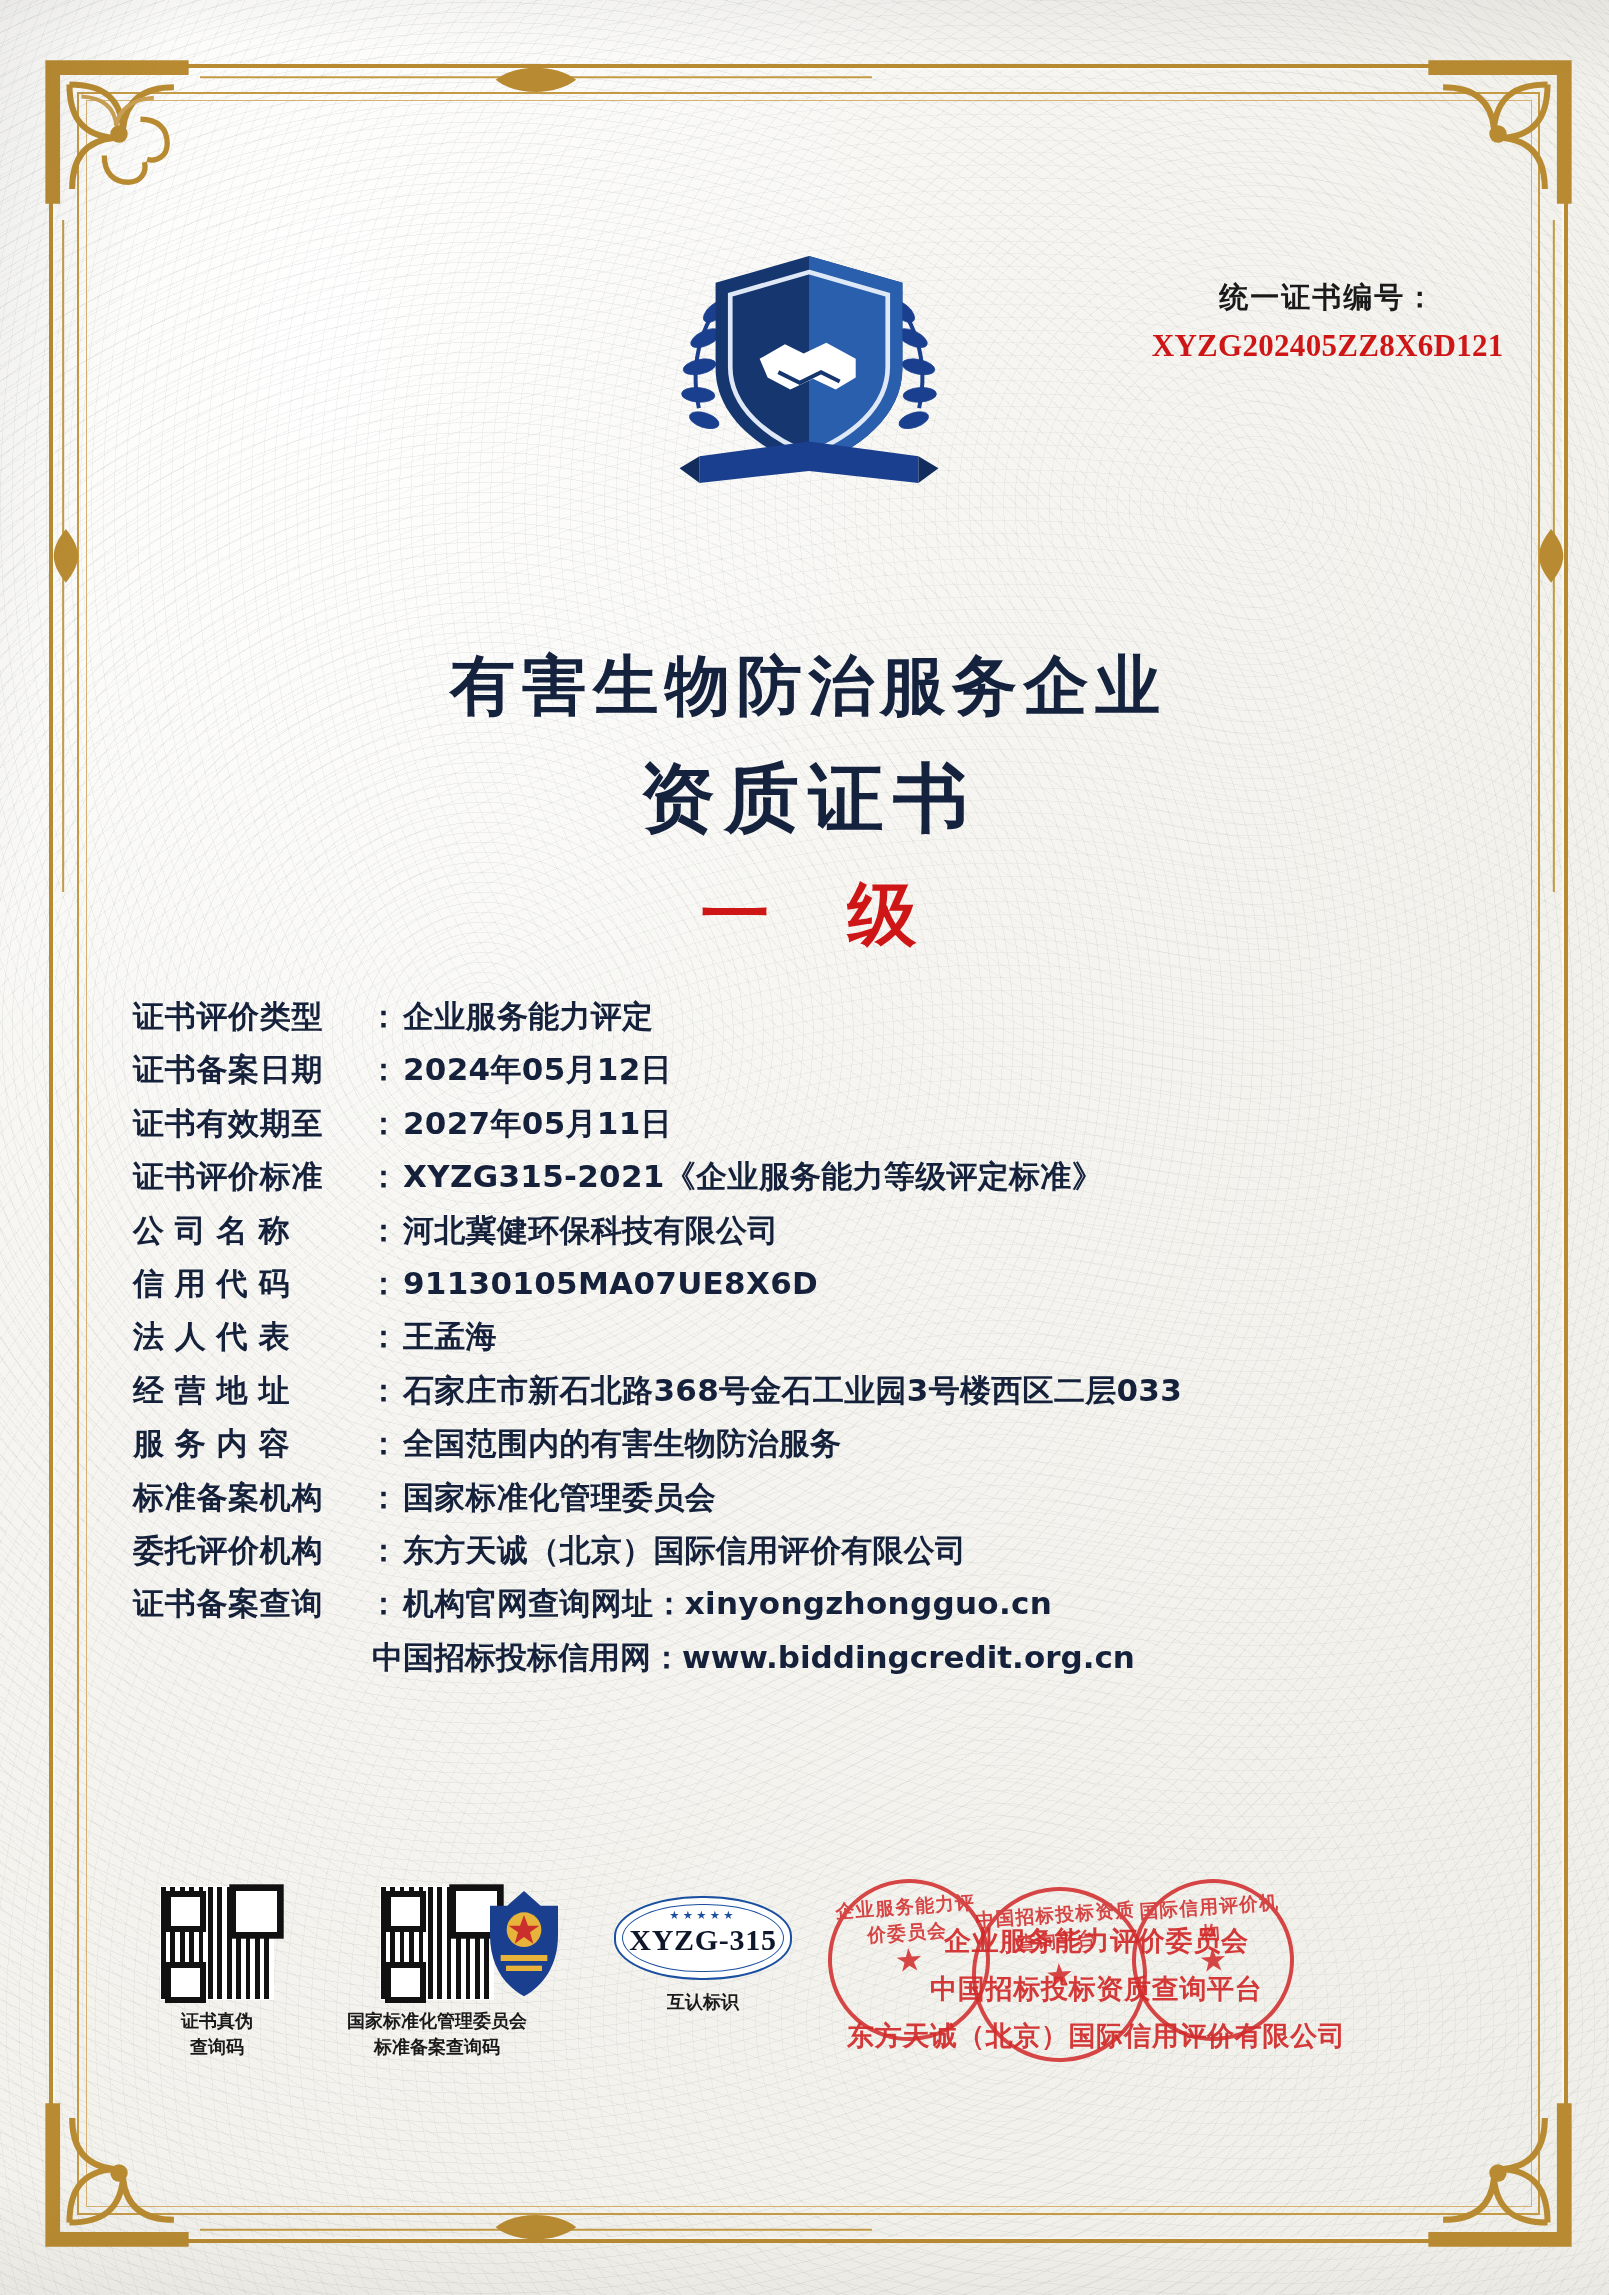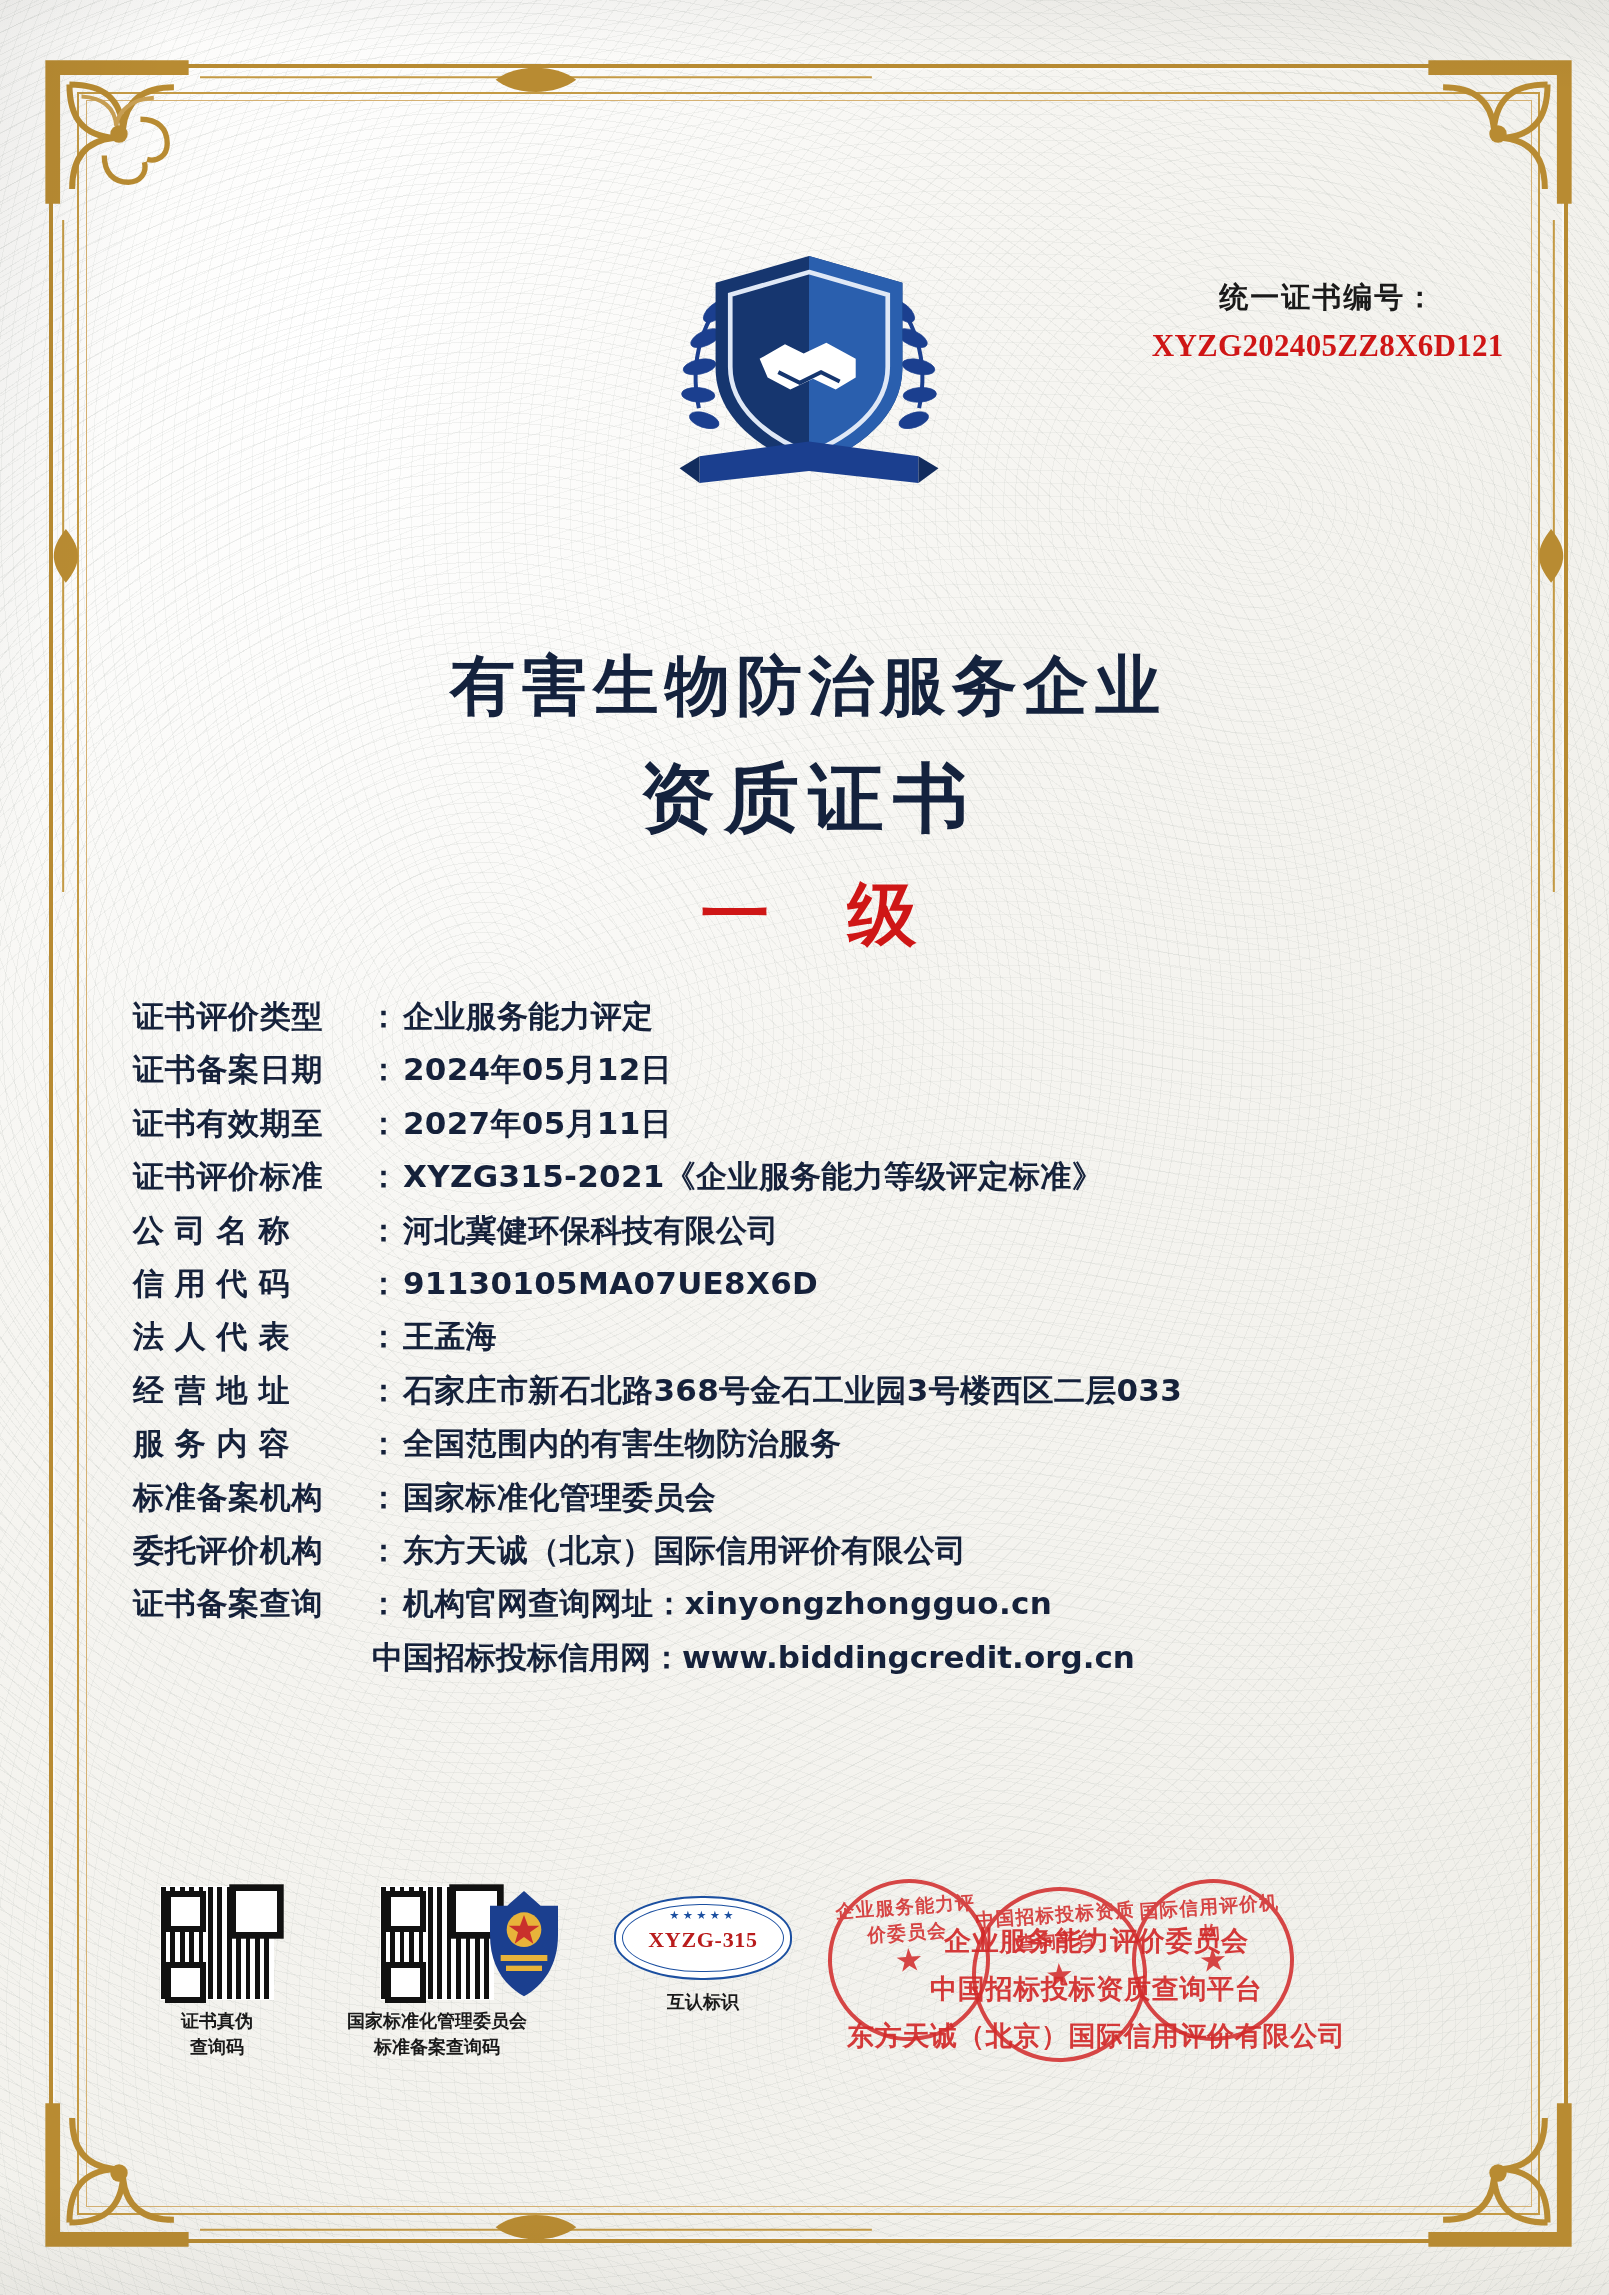--- a/index.html
+++ b/index.html
@@ -277,23 +277,23 @@
     background: #fff;
   }
   .mutual-oval .inner {
     position: absolute;
     inset: 6px;
     border: 1.3px solid #1b4fa0;
     border-radius: 80px / 35px;
   }
   .mutual-oval .txt {
     font-family: "Liberation Serif", "DejaVu Serif", serif;
-    font-size: 22px;
-    font-weight: 700;
-    color: #b91c1c;
+    font-size: 30px;
+    font-weight: 700;
+    color: #0f172a;
     letter-spacing: 0.7px;
     position: relative;
     z-index: 2;
     margin-top: 4px;
   }
   .mutual-oval .stars {
     position: absolute;
     top: 9.4px;
     left: 0;
     right: 0;

